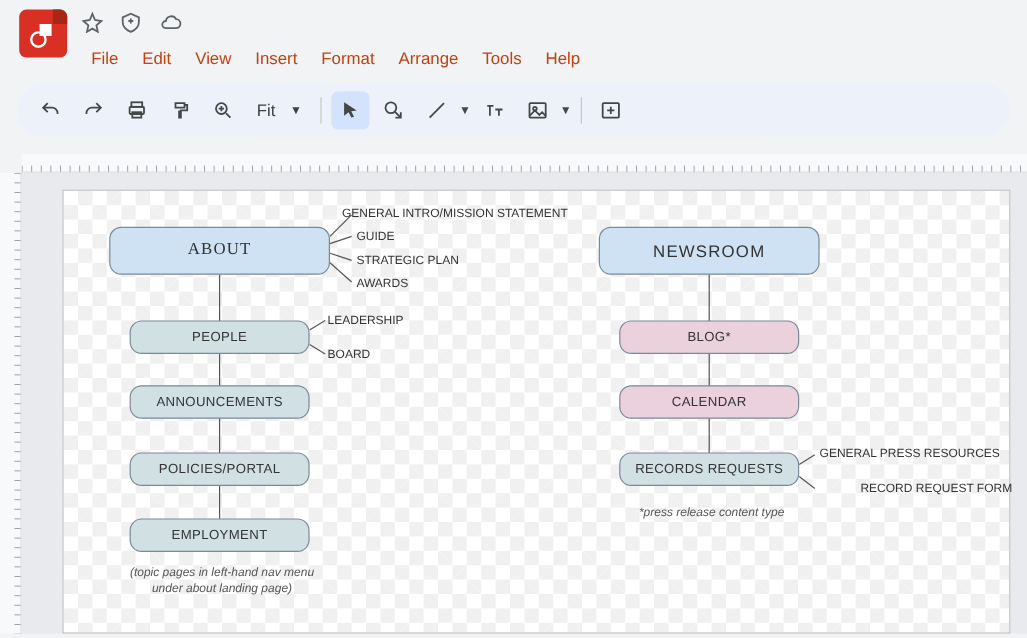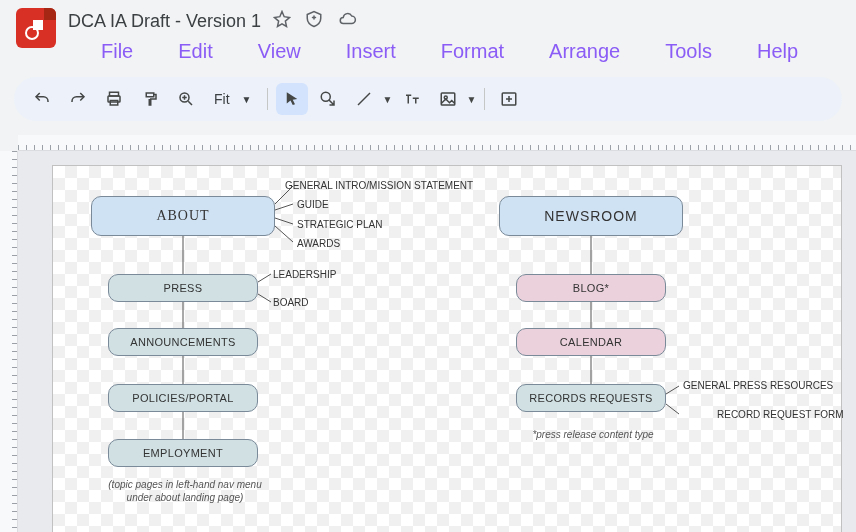--- a/index.html
+++ b/index.html
@@ -64,26 +64,25 @@
     gap: 14px;
     color: #5f6368;
   }
   .title-icons span { cursor: pointer; }
   .menubar {
     display: flex;
     gap: 4px;
     margin-top: 2px;
   }
   .menubar span {
-    font-size: 20px;
-    color: #8b5cf6;
+    font-size: 14px;
+    color: #c2410c;
     padding: 4px 8px;
     border-radius: 4px;
     cursor: pointer;
-    margin-left: 25px;
   }
   
   .toolbar {
     margin: 10px 14px 0 14px;
     background: #edf2fa;
     border-radius: 24px;
     height: 44px;
     display: flex;
     align-items: center;
     padding: 0 12px;
@@ -211,21 +210,20 @@
 </head>
 <body>
 
 <div class="header">
   <div class="doc-icon">
     <div class="shape2"></div>
     <div class="shape"></div>
   </div>
   <div>
     <div class="title-row">
-      <span class="doc-title">DCA IA Draft - Version 1</span>
       <div class="title-icons">
         <span>
           <svg width="18" height="18" viewBox="0 0 24 24" fill="none" stroke="#5f6368" stroke-width="2">
               <path d="M12 2l2.9 6.9L22 10l-5.5 4.8L18 22l-6-3.5L6 22l1.5-7.2L2 10l7.1-1.1z"></path>
             </svg>
         </span>
         <span>
           <svg width="18" height="18" viewBox="0 0 24 24" fill="none" stroke="#5f6368" stroke-width="2">
               <path d="M3 6l9-4 9 4v5c0 5-4 9-9 11-5-2-9-6-9-11z"></path>
               <path d="M12 8v4M10 10h4" stroke-linecap="round"></path>
@@ -360,21 +358,21 @@
 
       <div class="node big blue" style="left:38px; top:30px;font-family:Liberation Serif, serif;">
         <span>ABOUT</span>
       </div>
       <div class="ann" style="left:232px; top:14px;">GENERAL INTRO/MISSION STATEMENT</div>
       <div class="ann" style="left:244px; top:33px;">GUIDE</div>
       <div class="ann" style="left:244px; top:53px;">STRATEGIC PLAN</div>
       <div class="ann" style="left:244px; top:72px;">AWARDS</div>
 
       <div class="node sm teal" style="left:55px; top:108px;">
-        <span>PRESS</span>
+        <span>PEOPLE</span>
       </div>
       <div class="ann" style="left:220px; top:103px;">LEADERSHIP</div>
       <div class="ann" style="left:220px; top:131px;">BOARD</div>
 
       <div class="node sm teal" style="left:55px; top:162px;">
         <span>ANNOUNCEMENTS</span>
       </div>
       <div class="node sm teal" style="left:55px; top:273px;">
         <span>EMPLOYMENT</span>
       </div>

